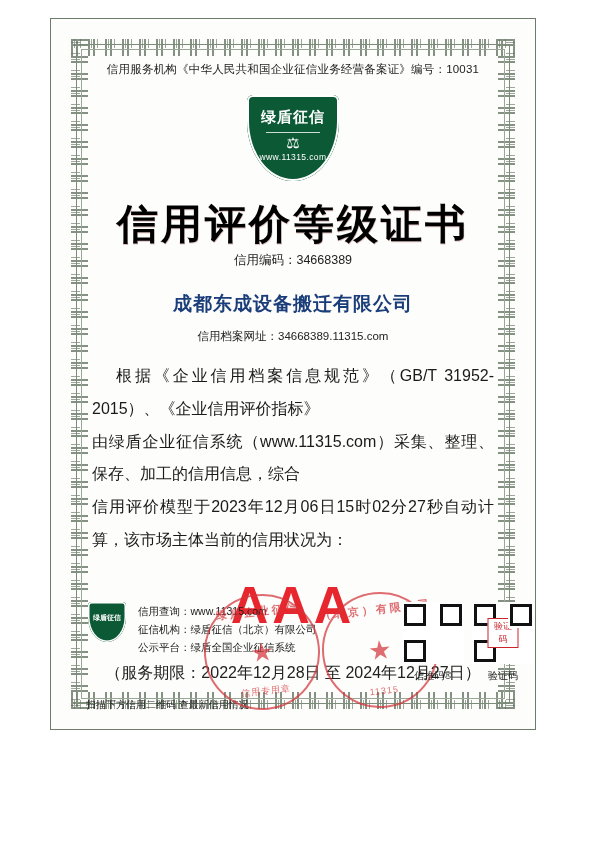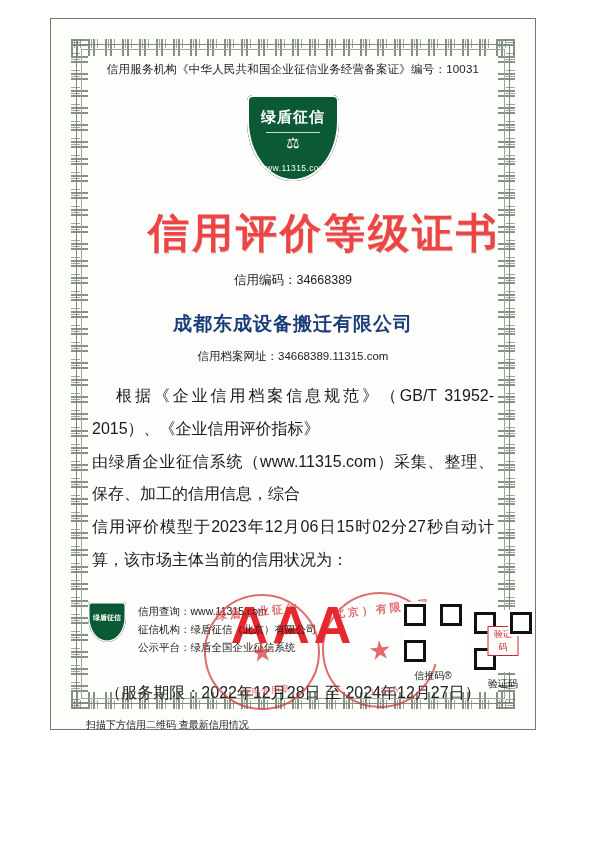--- a/index.html
+++ b/index.html
@@ -115,38 +115,38 @@
     margin: 5px auto 3px;
     opacity: .8;
   }
   .scale-icon {
     font-size: 15px;
     line-height: 14px;
   }
   .shield-url {
     font-size: 8.5px;
     letter-spacing: .4px;
-    margin-top: 13px;
+    margin-top: 2px;
   }
 
   .main-title {
-    text-align: right;
-    color: #ef4444;
+    text-align: center;
+    color: #000000;
     font-size: 41px;
     font-weight: bold;
     letter-spacing: 3px;
-    margin-top: 25px;
+    margin-top: 16px;
     text-shadow: 0.5px 0.5px 0 rgba(120,10,10,.25);
   }
 
   .credit-no {
     text-align: center;
     font-size: 12.5px;
     color: #222;
-    margin-top: 11px;
+    margin-top: 0;
   }
 
   .company {
     text-align: center;
     font-size: 19px;
     font-weight: bold;
     color: #1b3e7a;
     margin-top: 22px;
     letter-spacing: 1px;
   }
@@ -387,21 +387,21 @@
         <div class="seal-sub">11315</div>
       </div>
 
       <div class="qr-block" style="left: 316px; top: 8px;">
         <div class="qr">
           <div class="qr-corner-bl"></div>
         </div>
         <div class="qr-caption">信推码®</div>
       </div>
 
-      <div class="qr-block" style="left: 386px; top: 16px;">
+      <div class="qr-block" style="left: 386px; top: 8px;">
         <div class="qr">
           <div class="qr-corner-bl"></div>
           <div class="qr-center-label">验证码</div>
         </div>
         <div class="qr-caption">验证码</div>
       </div>
 
     </div>
   </div>
 </div>

